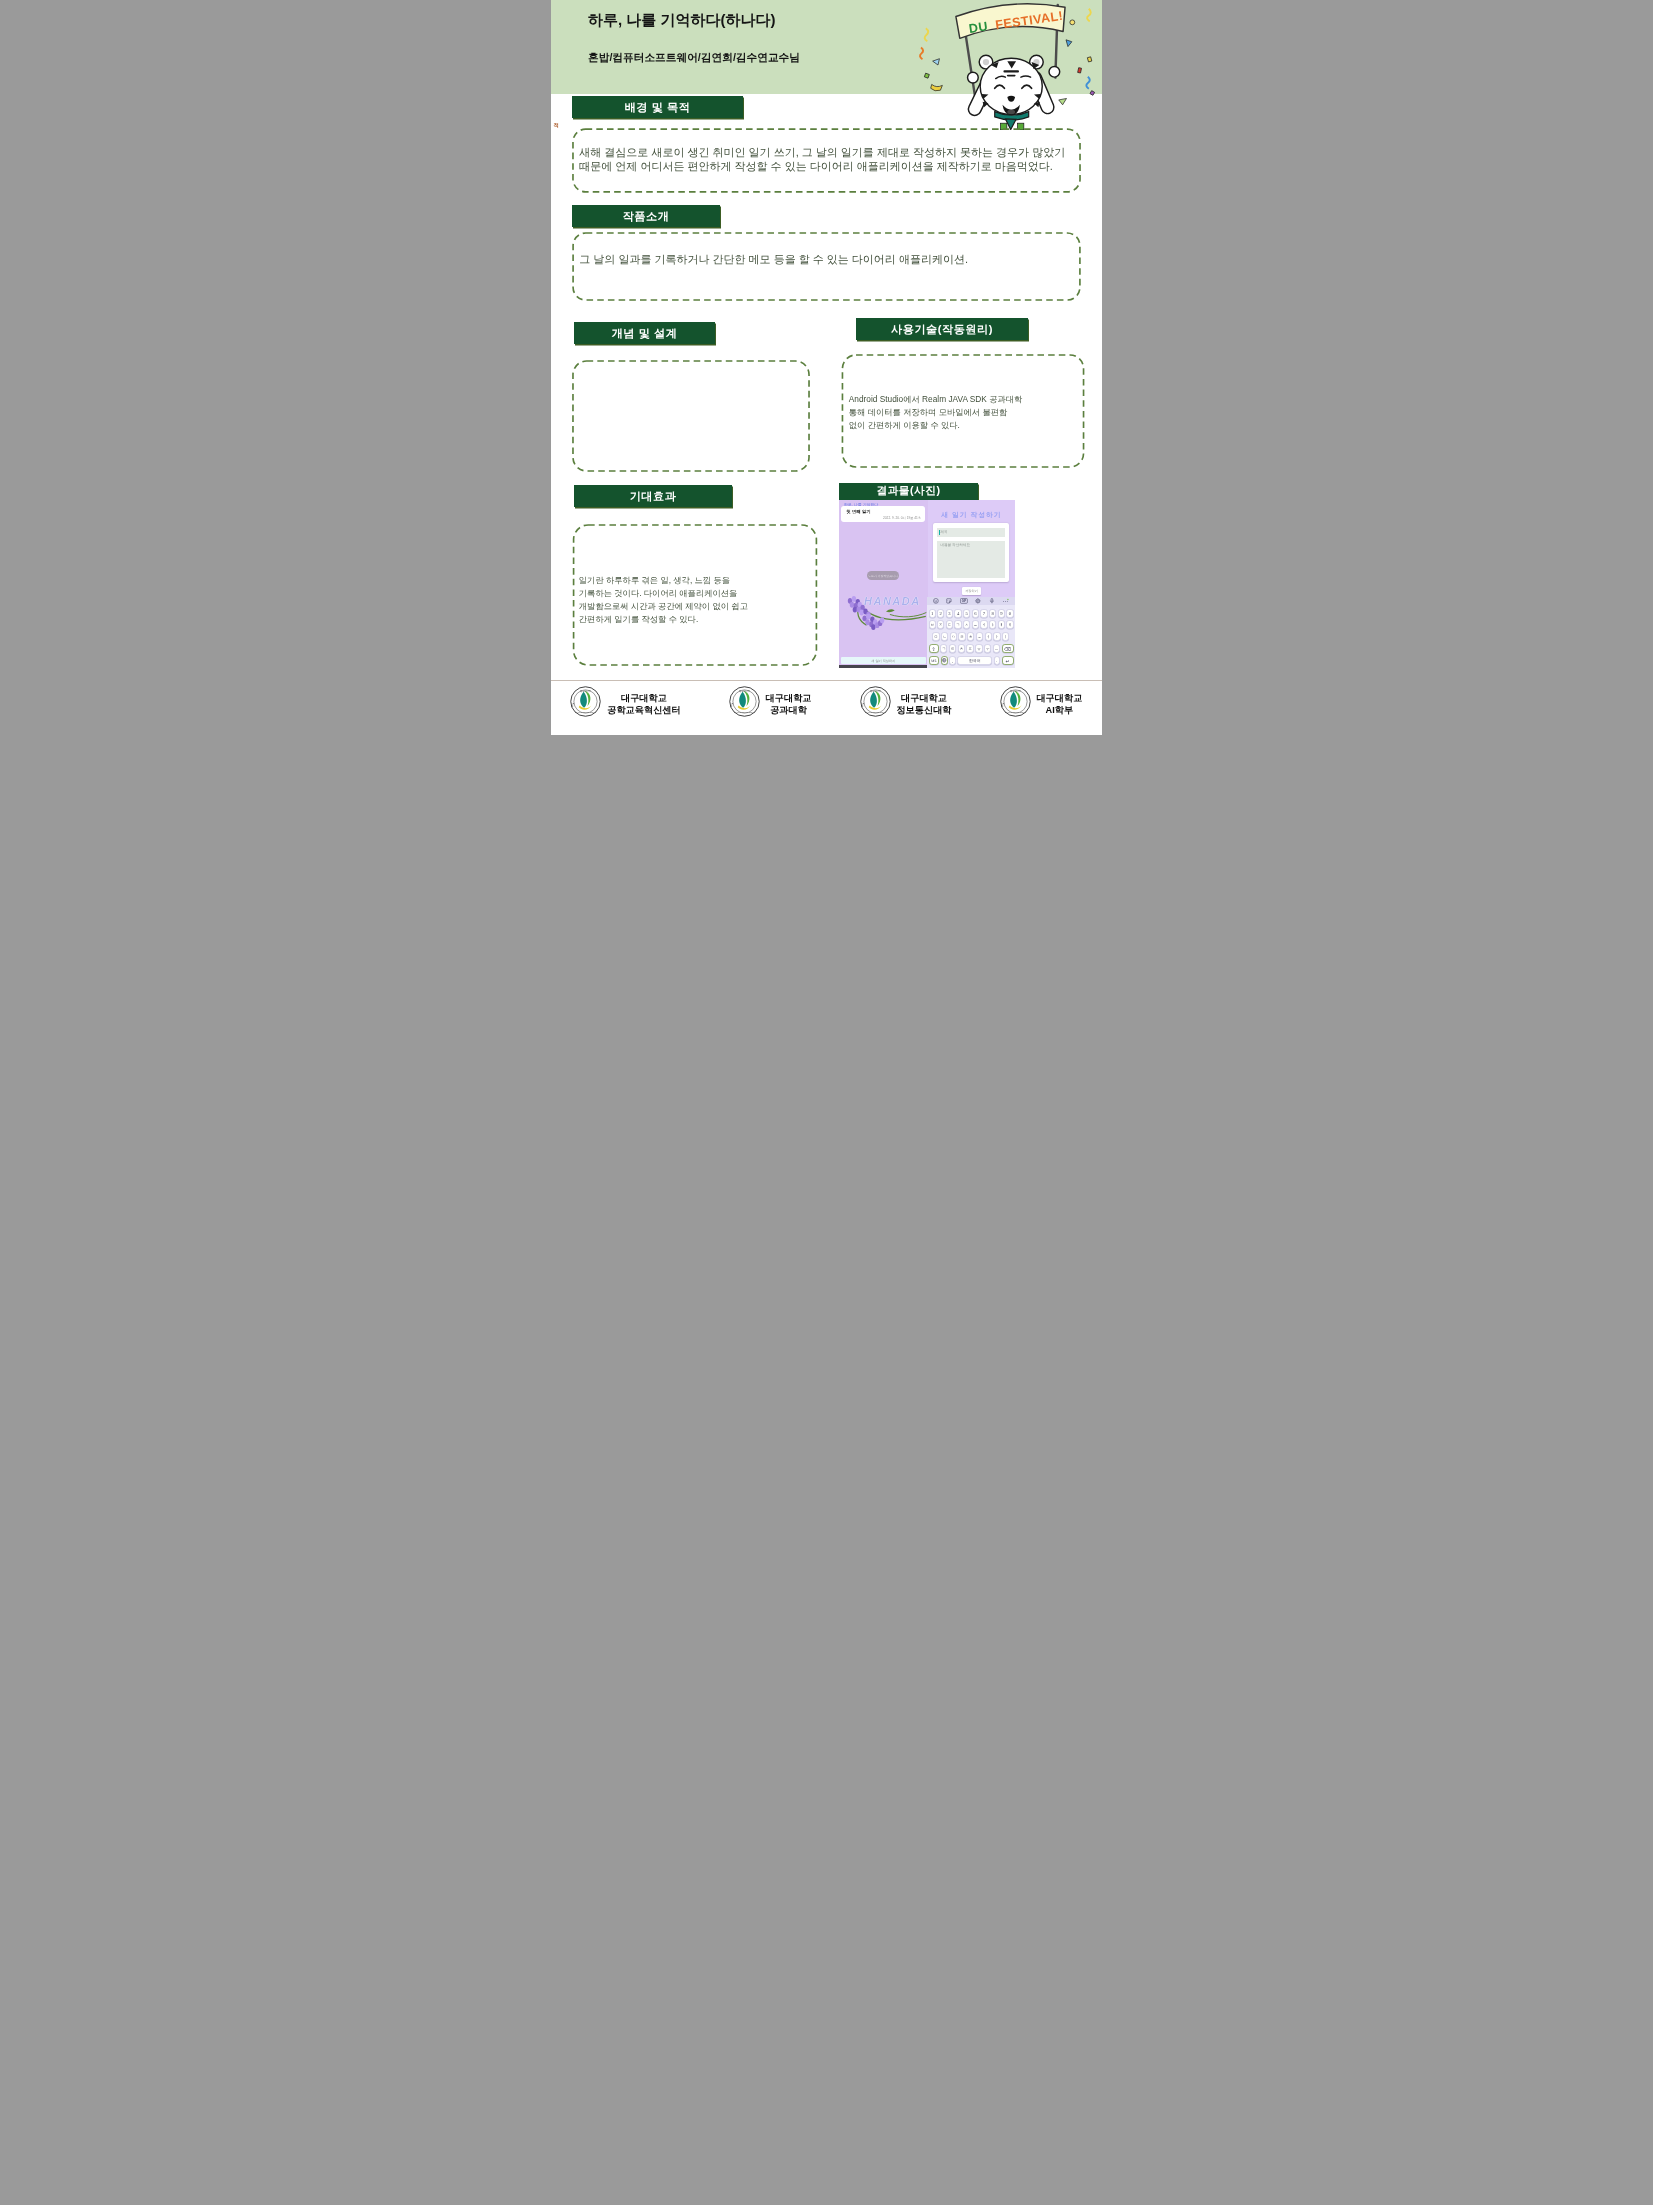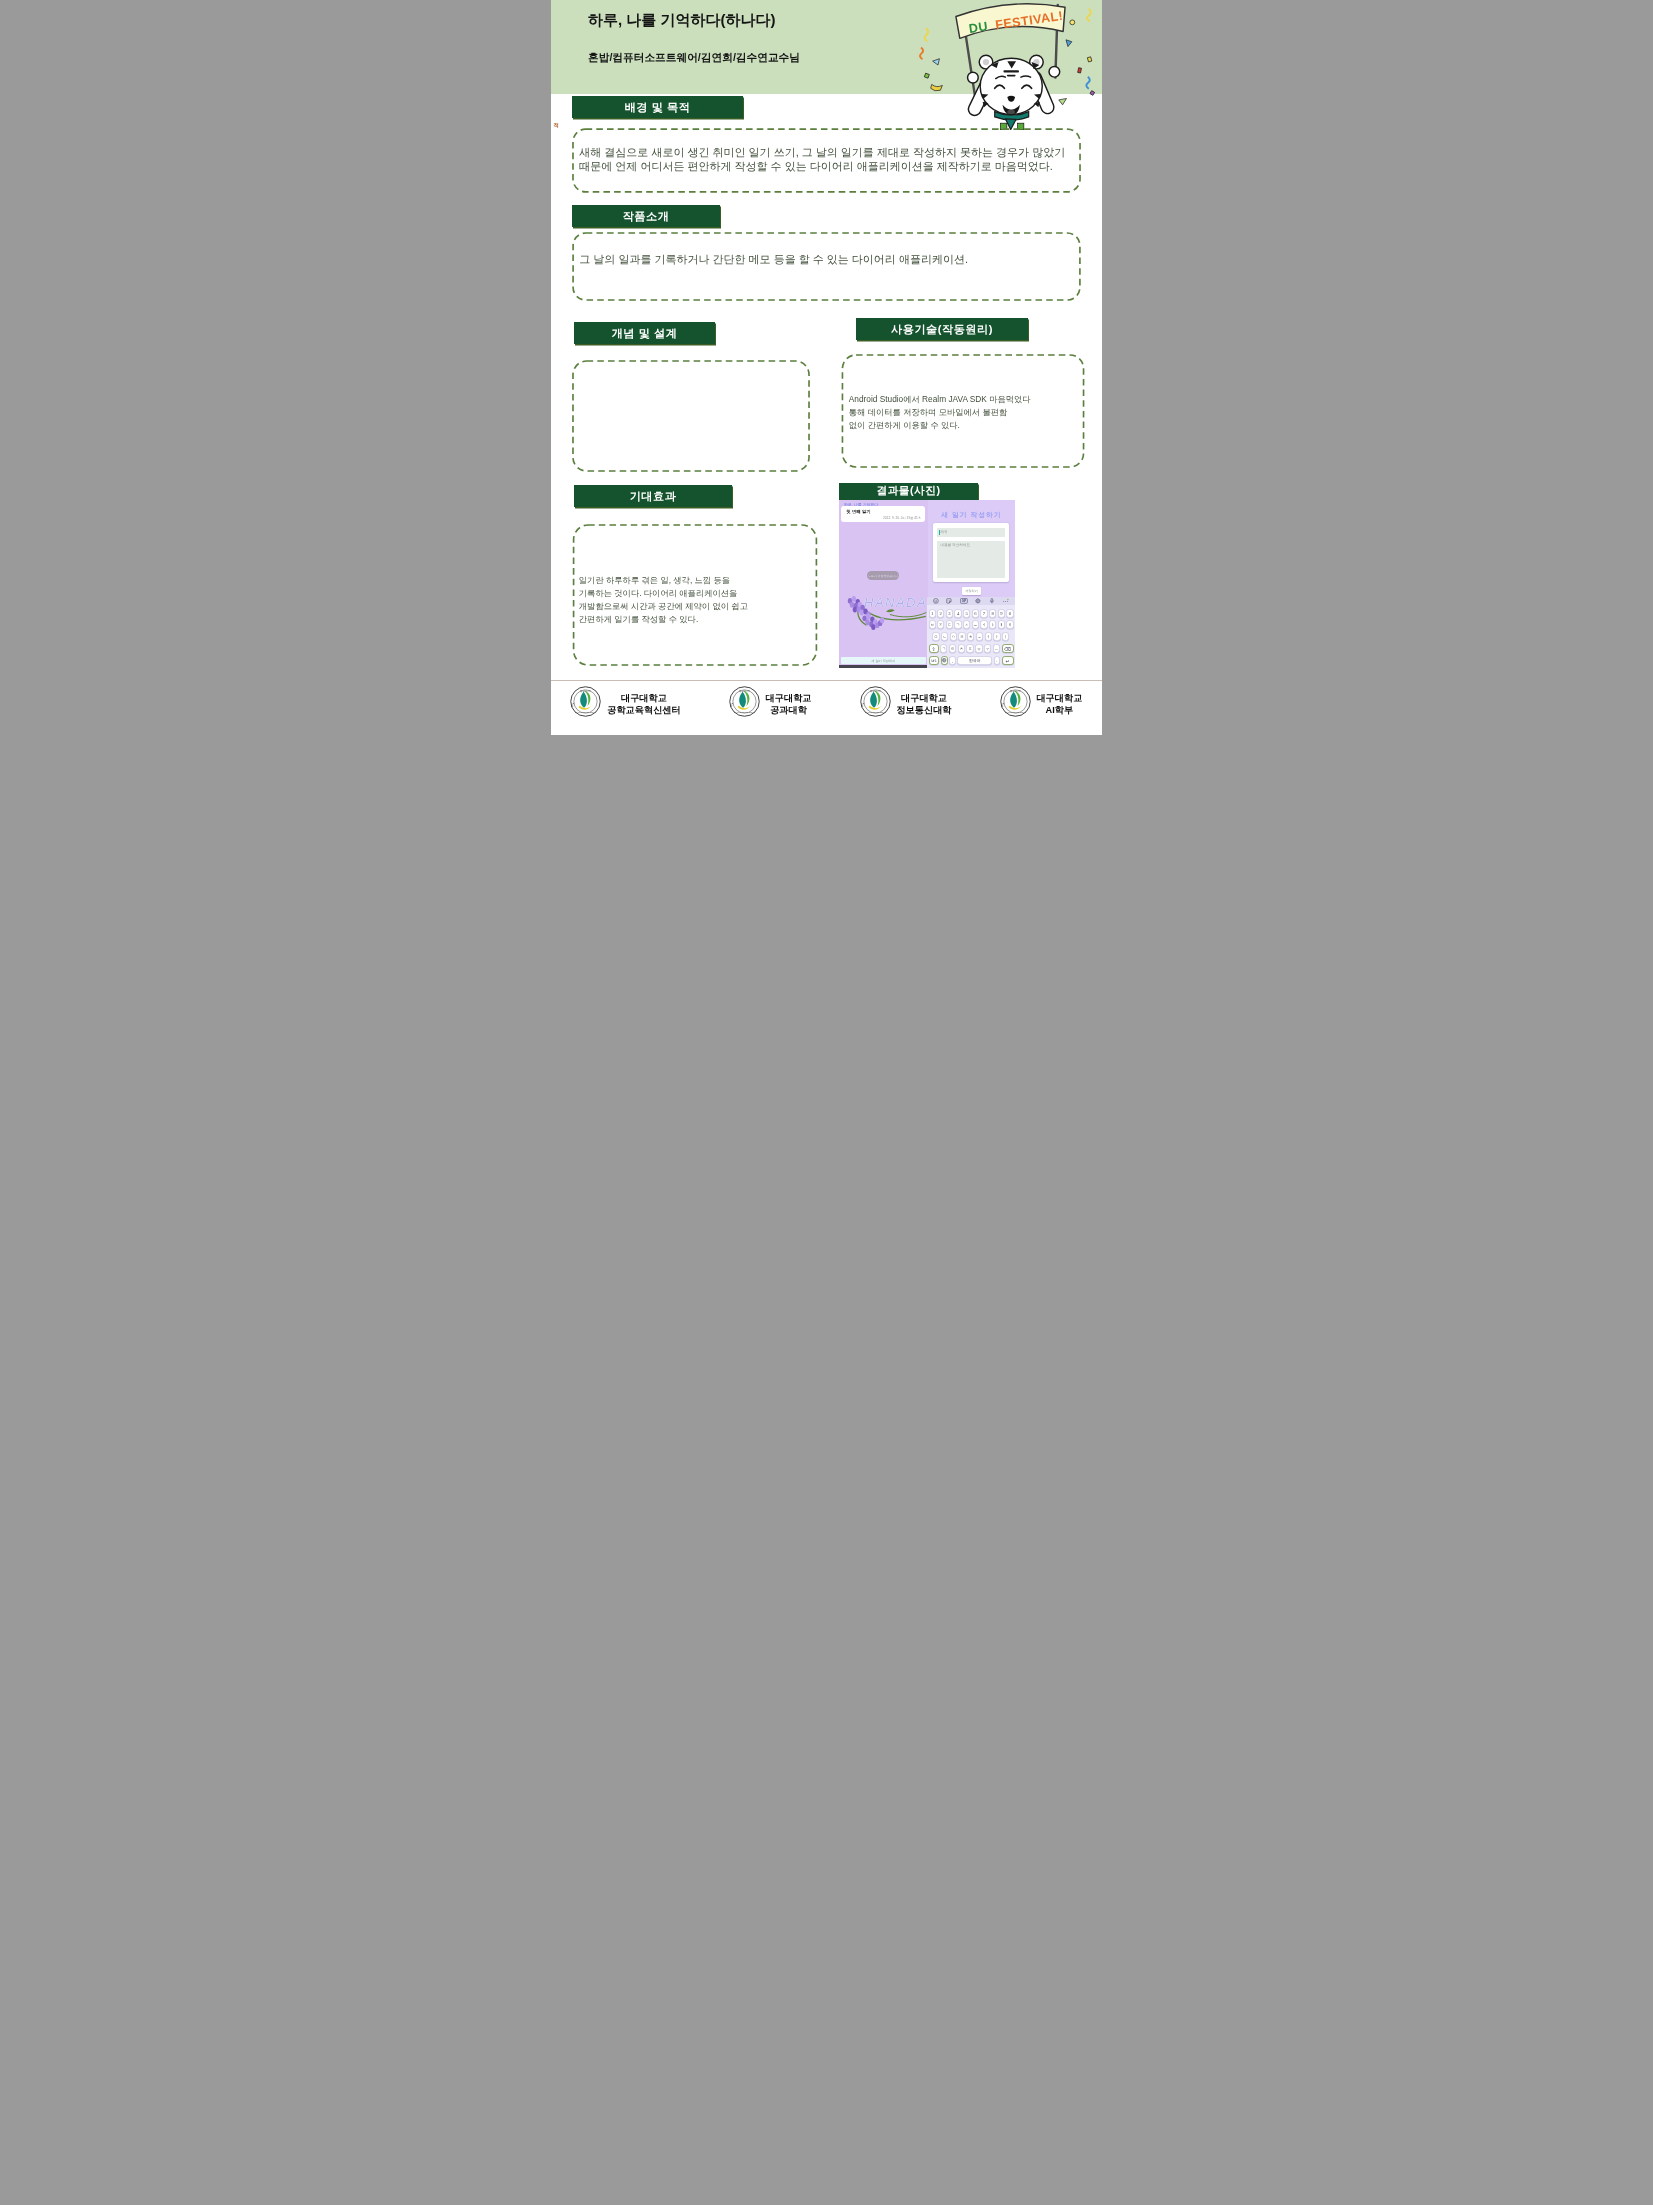--- a/index.html
+++ b/index.html
@@ -25,21 +25,21 @@
   .app{position:absolute;left:288px;top:500px;width:176px;height:168px;overflow:hidden;
        background:#d9c3f2;}
   .app .right-bg{position:absolute;left:89px;top:0;width:87px;height:168px;background:#ddcbf7;}
   .app-abs{position:absolute;}
   .appbar-title{left:4.9px;top:2.4px;font-size:3.9px;color:#8b90e8;font-weight:bold;}
   .entry-card{left:2.4px;top:6.3px;width:84px;height:16px;background:#ffffff;border-radius:2.9px;}
   .entry-title{position:absolute;left:4.9px;top:2.9px;font-size:4.4px;color:#222222;font-weight:bold;}
   .entry-date{position:absolute;right:4.4px;bottom:2.4px;font-size:3.2px;color:#8d8d8d;}
   .toast{left:28px;top:71px;width:32px;height:9.2px;background:#a79cae;border-radius:4.9px;
          color:#ded9e2;font-size:2.9px;display:flex;align-items:center;justify-content:center;}
-  .hanada{left:25px;top:95px;font-size:13px;font-weight:normal;font-style:italic;
+  .hanada{left:25px;top:95px;font-size:11px;font-weight:bold;font-style:italic;
           letter-spacing:1.5px;color:#aab0ec;text-shadow:0 0 1px #ffffff,0 0 0.5px #ffffff;}
   .flower{left:3.9px;top:95px;}
   .new-diary-btn{left:1.9px;top:157px;width:85px;height:7.3px;background:#e6f7fa;border-radius:1px;
                  font-size:3.2px;color:#8b8b8b;display:flex;align-items:center;justify-content:center;}
   .left-strip{left:0;top:165px;width:89px;height:3.4px;background:#45454d;}
   .write-heading{left:89px;top:9.7px;width:87px;text-align:center;font-size:6.8px;font-weight:bold;
                  color:#9aa2f3;letter-spacing:1px;}
   .write-card{left:94px;top:23px;width:76px;height:59px;background:#ffffff;border-radius:1.9px;
               box-shadow:0 0.5px 1.5px rgba(90,70,120,.25);}
   .field{position:absolute;left:3.9px;width:68px;background:#e4eae5;}
@@ -176,21 +176,21 @@
       </svg>
   </div>
 
   <div class="sec-bar" style="left:305px;top:318px;width:172px;height:22.4px;">사용기술(작동원리)</div>
   <div class="dash-box" style="left:290px;top:354px;width:244px;height:114px;">
     <svg width="244" height="114" viewBox="0 0 501 235">
         <rect x="2" y="2" width="497" height="231" rx="28"></rect>
       </svg>
     <div class="box-text small" style="padding:39px 5.8px 0 7.8px;">
 
-    <div>Android Studio에서 Realm JAVA SDK 마음먹었다</div>
+    <div>Android Studio에서 Realm JAVA SDK 공과대학</div>
         <div>통해 데이터를 저장하며 모바일에서 불편함</div>
         <div>없이 간편하게 이용할 수 있다.</div>
       </div>
   </div>
 
   <div class="sec-bar" style="left:23px;top:485px;width:158px;height:22.4px;">기대효과</div>
   <div class="dash-box" style="left:21px;top:524px;width:246px;height:142px;">
     <svg width="246" height="142" viewBox="0 0 505 293">
         <rect x="2" y="2" width="501" height="289" rx="30"></rect>
       </svg>

